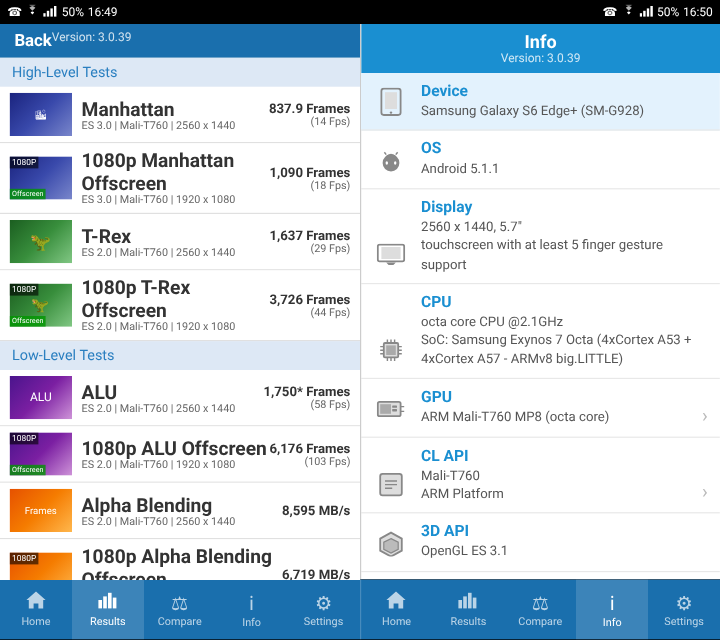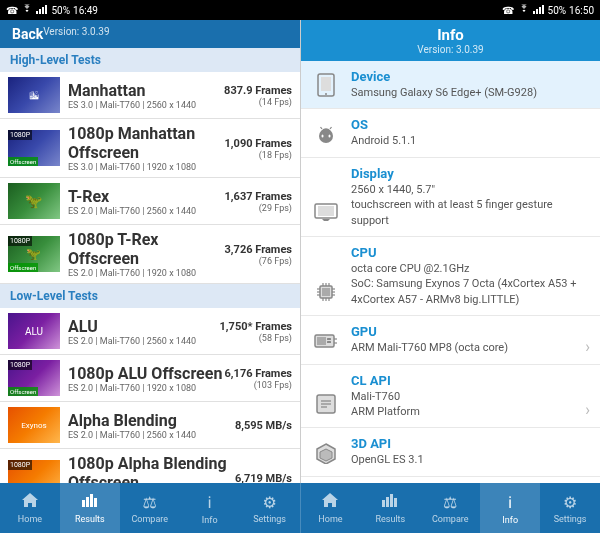--- a/index.html
+++ b/index.html
@@ -26,21 +26,21 @@
       width: 300px; background: #f5f5f5; display: flex; flex-direction: column; overflow: hidden;
     }
     .left-header {
       background: #1a6fad; color: #fff; padding: 6px 12px; display: flex; flex-direction: row;
     }
     .left-header-back { font-size: 14px; font-weight: bold; }
     .left-header-version { font-size: 10px; opacity: 0.8; text-align: center; }
     .left-content { flex: 1; overflow-y: auto; }
 
     .section-header {
-      background: #dde8f5; color: #2a7fc0; font-weight: bold; font-size: 12px;
+      background: #dde8f5; color: #2a7fc0; font-weight: normal; font-size: 12px;
       padding: 5px 10px;
     }
     .test-item {
       display: flex; align-items: center; padding: 5px 8px; border-bottom: 1px solid #e0e0e0;
       background: #fff;
     }
     .test-thumb {
       width: 52px; height: 36px; margin-right: 8px; flex-shrink: 0; overflow: hidden; position: relative;
     }
     .test-thumb-inner {
@@ -226,21 +226,21 @@
             <span class="thumb-offscreen">Offscreen</span>
             <span style="font-size:12px;">🦖</span>
           </div>
         </div>
         <div class="test-info">
           <div class="test-name">1080p T-Rex Offscreen</div>
           <div class="test-sub">ES 2.0 | Mali-T760 | 1920 x 1080</div>
         </div>
         <div class="test-score">
           <div class="test-score-val">3,726 Frames</div>
-          <div class="test-score-fps">(76 Fps)</div>
+          <div class="test-score-fps">(44 Fps)</div>
         </div>
       </div>
 
       <div class="section-header">Low-Level Tests</div>
 
       <div class="test-item">
         <div class="test-thumb">
           <div class="test-thumb-inner bg-alu">
             <span style="font-size:10px;color:#fff;">ALU</span>
           </div>
@@ -268,21 +268,21 @@
         </div>
         <div class="test-score">
           <div class="test-score-val">6,176 Frames</div>
           <div class="test-score-fps">(103 Fps)</div>
         </div>
       </div>
 
       <div class="test-item">
         <div class="test-thumb">
           <div class="test-thumb-inner bg-alphablend">
-            <span style="font-size:8px;color:#fff;">Exynos</span>
+            <span style="font-size:8px;color:#fff;">Frames</span>
           </div>
         </div>
         <div class="test-info">
           <div class="test-name">Alpha Blending</div>
           <div class="test-sub">ES 2.0 | Mali-T760 | 2560 x 1440</div>
         </div>
         <div class="test-score">
           <div class="test-score-val">8,595 MB/s</div>
         </div>
       </div>

